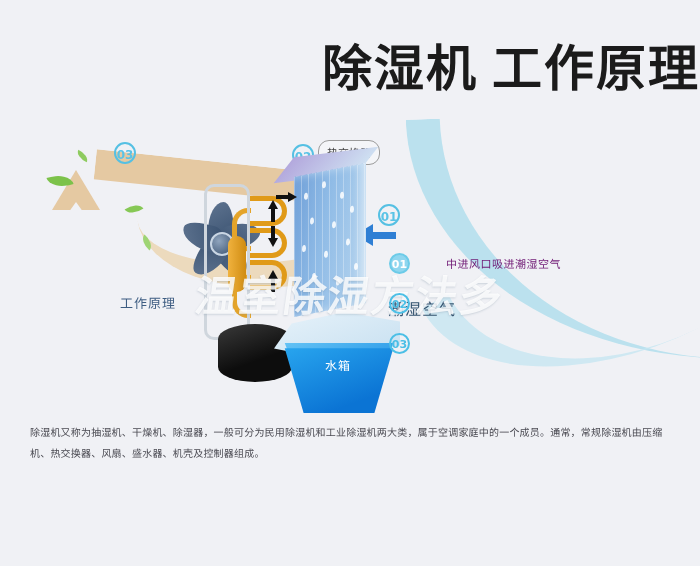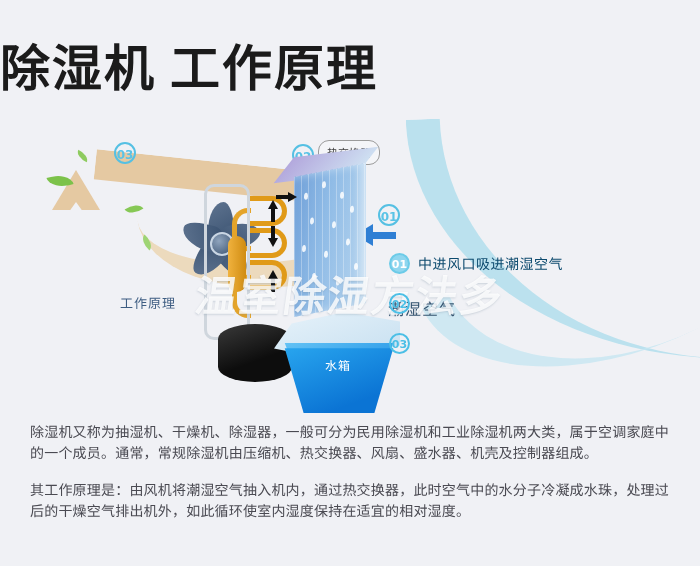--- a/index.html
+++ b/index.html
@@ -20,21 +20,21 @@
     height: 566px;
     background: #f0f1f5;
   }
 
   
   .title {
     position: absolute;
     top: 28px;
     left: 0;
     width: 700px;
-    text-align: left;
+    text-align: right;
     font-size: 50px;
     font-weight: bold;
     letter-spacing: 2px;
     color: #1b1b1b;
     white-space: nowrap;
   }
   .title .t-part { display: inline-block; }
   .title .t-gap { display: inline-block; width: 14px; }
 
   
@@ -401,35 +401,36 @@
     text-align: center;
     box-sizing: border-box;
     margin-right: 8px;
   }
   .legend-row.first .lbadge {
     background: #8fd6ef;
     color: #ffffff;
     border-color: #6ccbe8;
   }
   .legend-row .ltext {
-    font-size: 14px;
-    color: #0c4a6e;
+    font-size: 11px;
+    color: #701a75;
     letter-spacing: .5px;
     white-space: nowrap;
+    margin-left: 28px;
   }
 
   
   .body-copy {
     position: absolute;
     left: 30px;
     top: 422px;
     width: 645px;
   }
   .para {
-    font-size: 14px;
+    font-size: 10px;
     line-height: 21px;
     color: #4a4a52;
     margin: 0 0 16px 0;
     letter-spacing: .2px;
   }
 </style>
 </head>
 <body>
 
 <div class="page">
@@ -534,16 +535,15 @@
     <div class="legend-row">
       <div class="lbadge">02</div>
     </div>
     <div class="legend-row">
       <div class="lbadge">03</div>
     </div>
   </div>
 
   <div class="body-copy">
     <p class="para">除湿机又称为抽湿机、干燥机、除湿器，一般可分为民用除湿机和工业除湿机两大类，属于空调家庭中的一个成员。通常，常规除湿机由压缩机、热交换器、风扇、盛水器、机壳及控制器组成。</p>
-    <p class="para">其工作原理是：由风机将潮湿空气抽入机内，通过热交换器，此时空气中的水分子冷凝成水珠，处理过后的干燥空气排出机外，如此循环使室内湿度保持在适宜的相对湿度。</p>
   </div>
 
 </div>
 
 </body></html>

